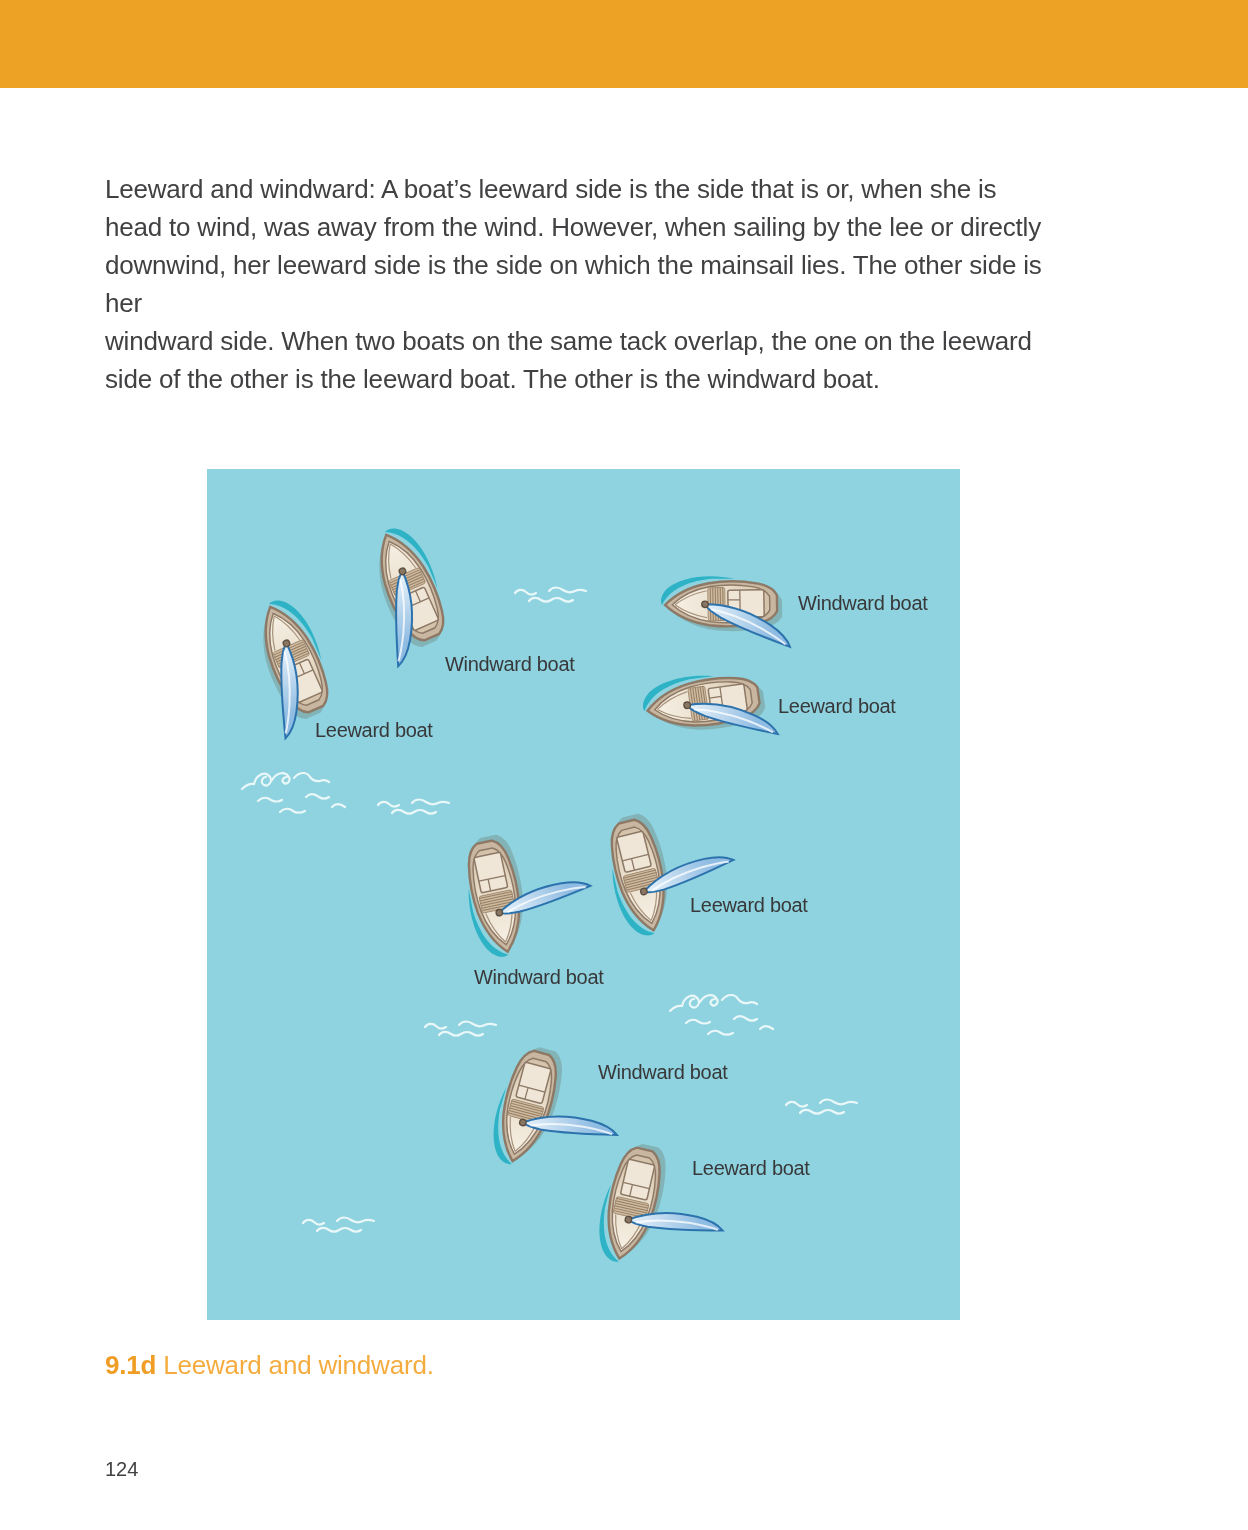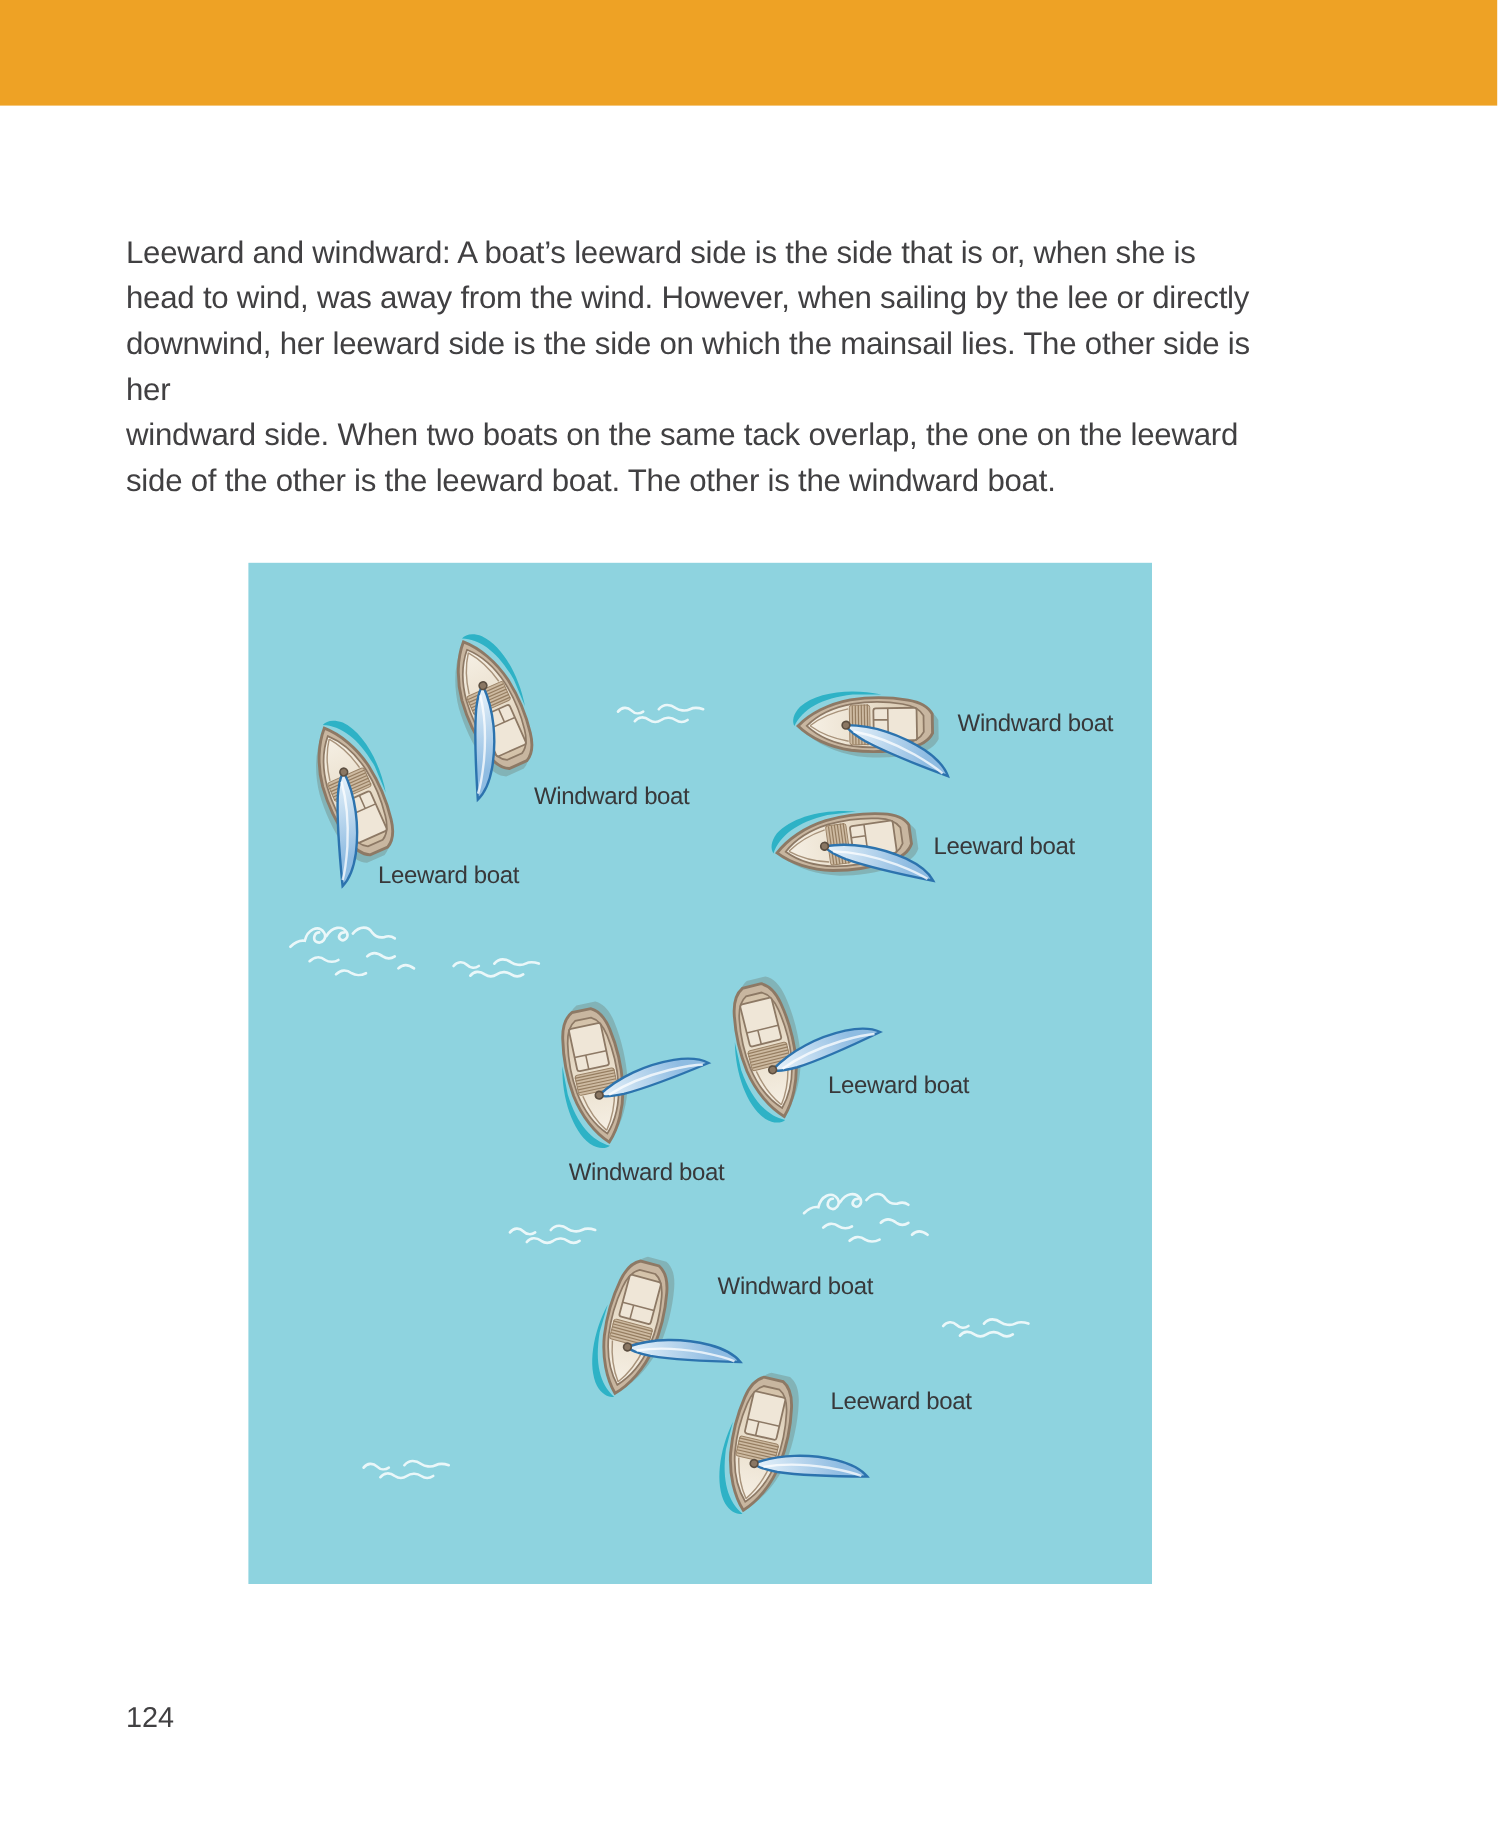--- a/index.html
+++ b/index.html
@@ -12,21 +12,21 @@
     font-family:"Liberation Sans", sans-serif;
   }
   .header-bar{
     position:absolute;
     left:0; top:0;
     width:1248px; height:88px;
     background:var(--header-bar,#EEA225);
   }
   .body-text{
     position:absolute;
-    left:105px; top:191px;
+    left:105px; top:170px;
     width:965px;
     margin:0;
     font-size:26px;
     line-height:38px;
     font-weight:400;
     letter-spacing:-0.2px;
     color:var(--body-text,#414042);
     white-space:pre-line;
   }
   .diagram{
@@ -49,23 +49,23 @@
     left:105px; top:1350px;
     margin:0;
     font-size:26px;
     line-height:30px;
     letter-spacing:-0.2px;
   }
   .cap-num{ font-weight:bold; color:var(--caption-number,#F09D26); }
   .cap-text{ font-weight:400; color:var(--caption-text,#F5AC3E); }
   .page-number{
     position:absolute;
-    left:105px; top:1418px;
+    left:105px; top:1458px;
     margin:0;
-    font-size:24px;
+    font-size:20px;
     color:var(--body-text,#414042);
   }
   
   .hull-shadow{fill:rgba(96,84,64,0.25);}
   .crescent{fill:var(--crescent,#2EB2C6);}
   .hull-outer{fill:#C8B6A0; stroke:#8D7965; stroke-width:2.4;}
   .deck{fill:url(#deckGrad); stroke:#8D7965; stroke-width:1.7;}
   .seam{stroke:#A8937B; stroke-width:1.2; fill:none;}
   .hatch-bg{fill:#CDBAA1; stroke:#9A8266; stroke-width:0.8;}
   .hatch{stroke:#967E61; stroke-width:1;}
@@ -198,16 +198,17 @@
   <div class="boat-label" style="left: 238px; top: 182px;">Windward boat</div>
       <div class="boat-label" style="left: 108px; top: 248px;">Leeward boat</div>
       <div class="boat-label" style="left: 591px; top: 121px;">Windward boat</div>
       <div class="boat-label" style="left: 571px; top: 224px;">Leeward boat</div>
       <div class="boat-label" style="left: 267px; top: 495px;">Windward boat</div>
       <div class="boat-label" style="left: 483px; top: 423px;">Leeward boat</div>
       <div class="boat-label" style="left: 391px; top: 590px;">Windward boat</div>
       <div class="boat-label" style="left: 485px; top: 686px;">Leeward boat</div>
     </div>
 
+  <p class="caption"><span class="cap-num">9.1d</span> <span class="cap-text">Leeward and windward.</span></p>
 
   <p class="page-number">124</p>
 
 </div>
 
 </body></html>

